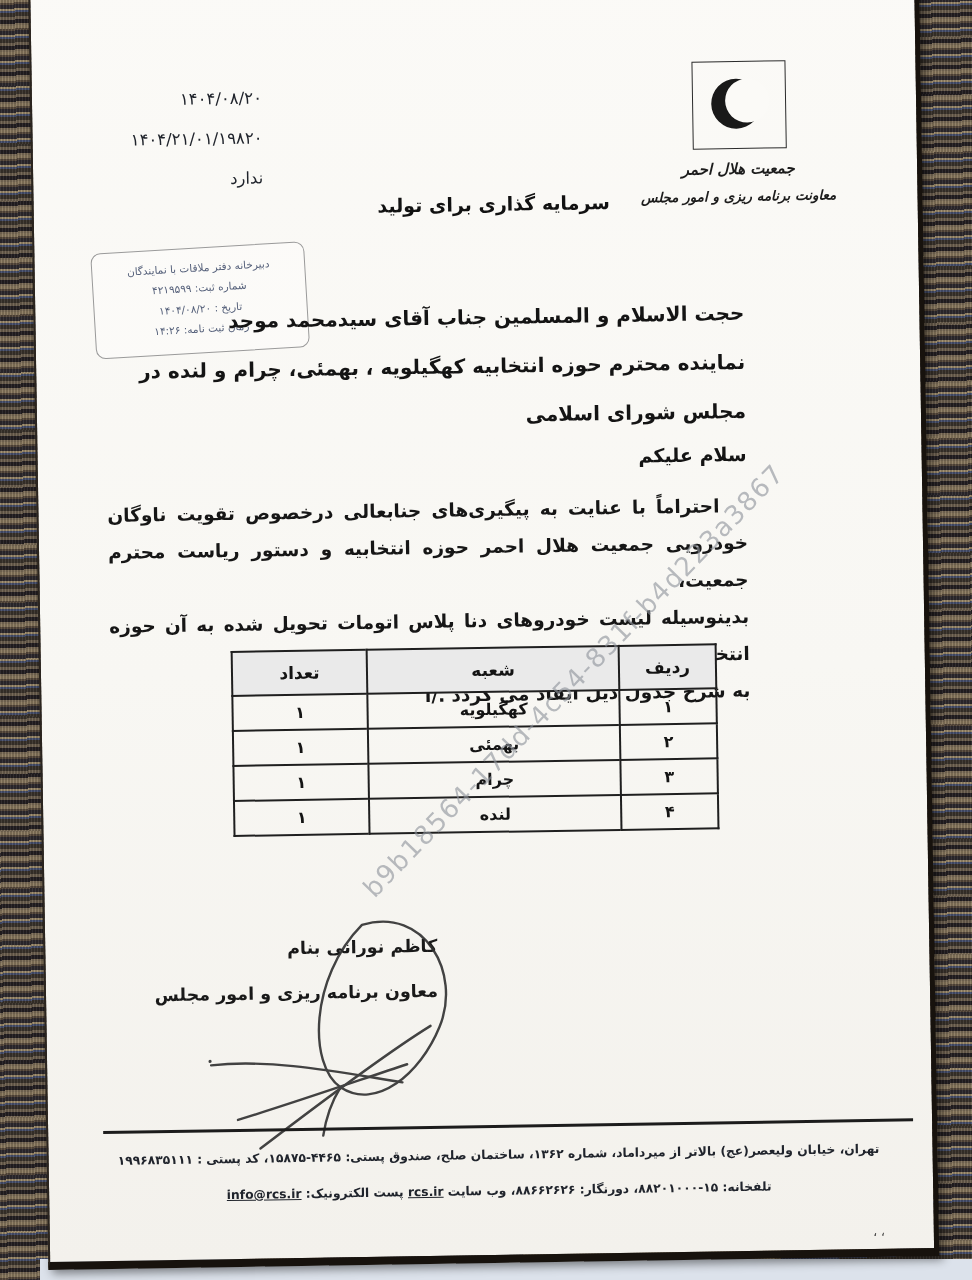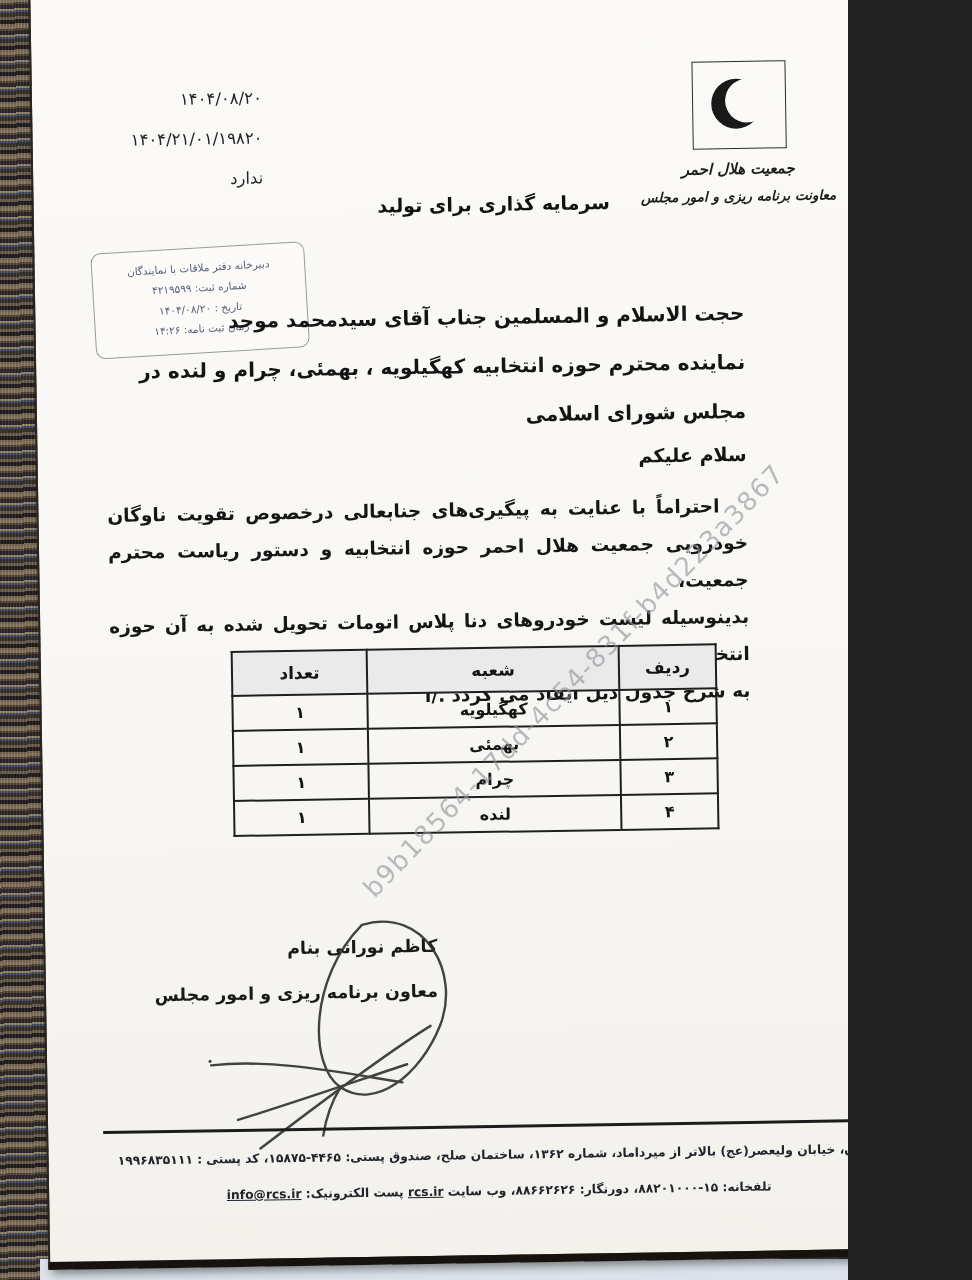--- a/index.html
+++ b/index.html
@@ -1,17 +1,17 @@
 <!DOCTYPE html>
 <html lang="fa"><head>
 <meta charset="utf-8">
 <style>
   html,body{margin:0;padding:0;background:#222;}
   .scene{
-    position:relative;width:848px;height:1280px;overflow:hidden;
+    position:relative;width:972px;height:1280px;overflow:hidden;
     font-family:"DejaVu Sans",sans-serif;
     background:
       repeating-linear-gradient(91deg, rgba(255,255,255,0.06) 0 1px, rgba(0,0,0,0.14) 1px 3px),
       repeating-linear-gradient(178deg,
         #8b7a60 0 3px, #57493c 3px 5px, #2e2a2e 5px 9px,
         #9c8a6b 9px 11px, #47506e 11px 13px, #3a332c 13px 17px,
         #6e6150 17px 20px, #241f22 20px 24px, #7d6e59 24px 26px);
   }
   .desk-strip{position:absolute;left:40px;right:0;bottom:0;height:21px;background:#dce2eb;}
   .paper{

